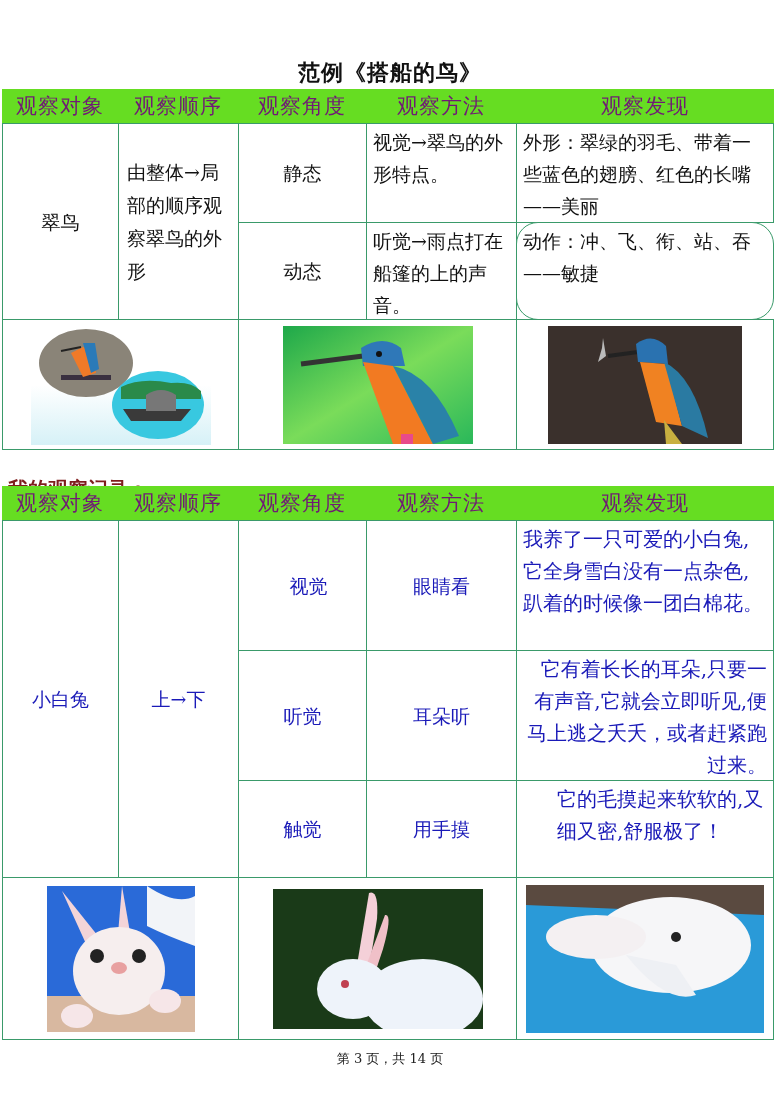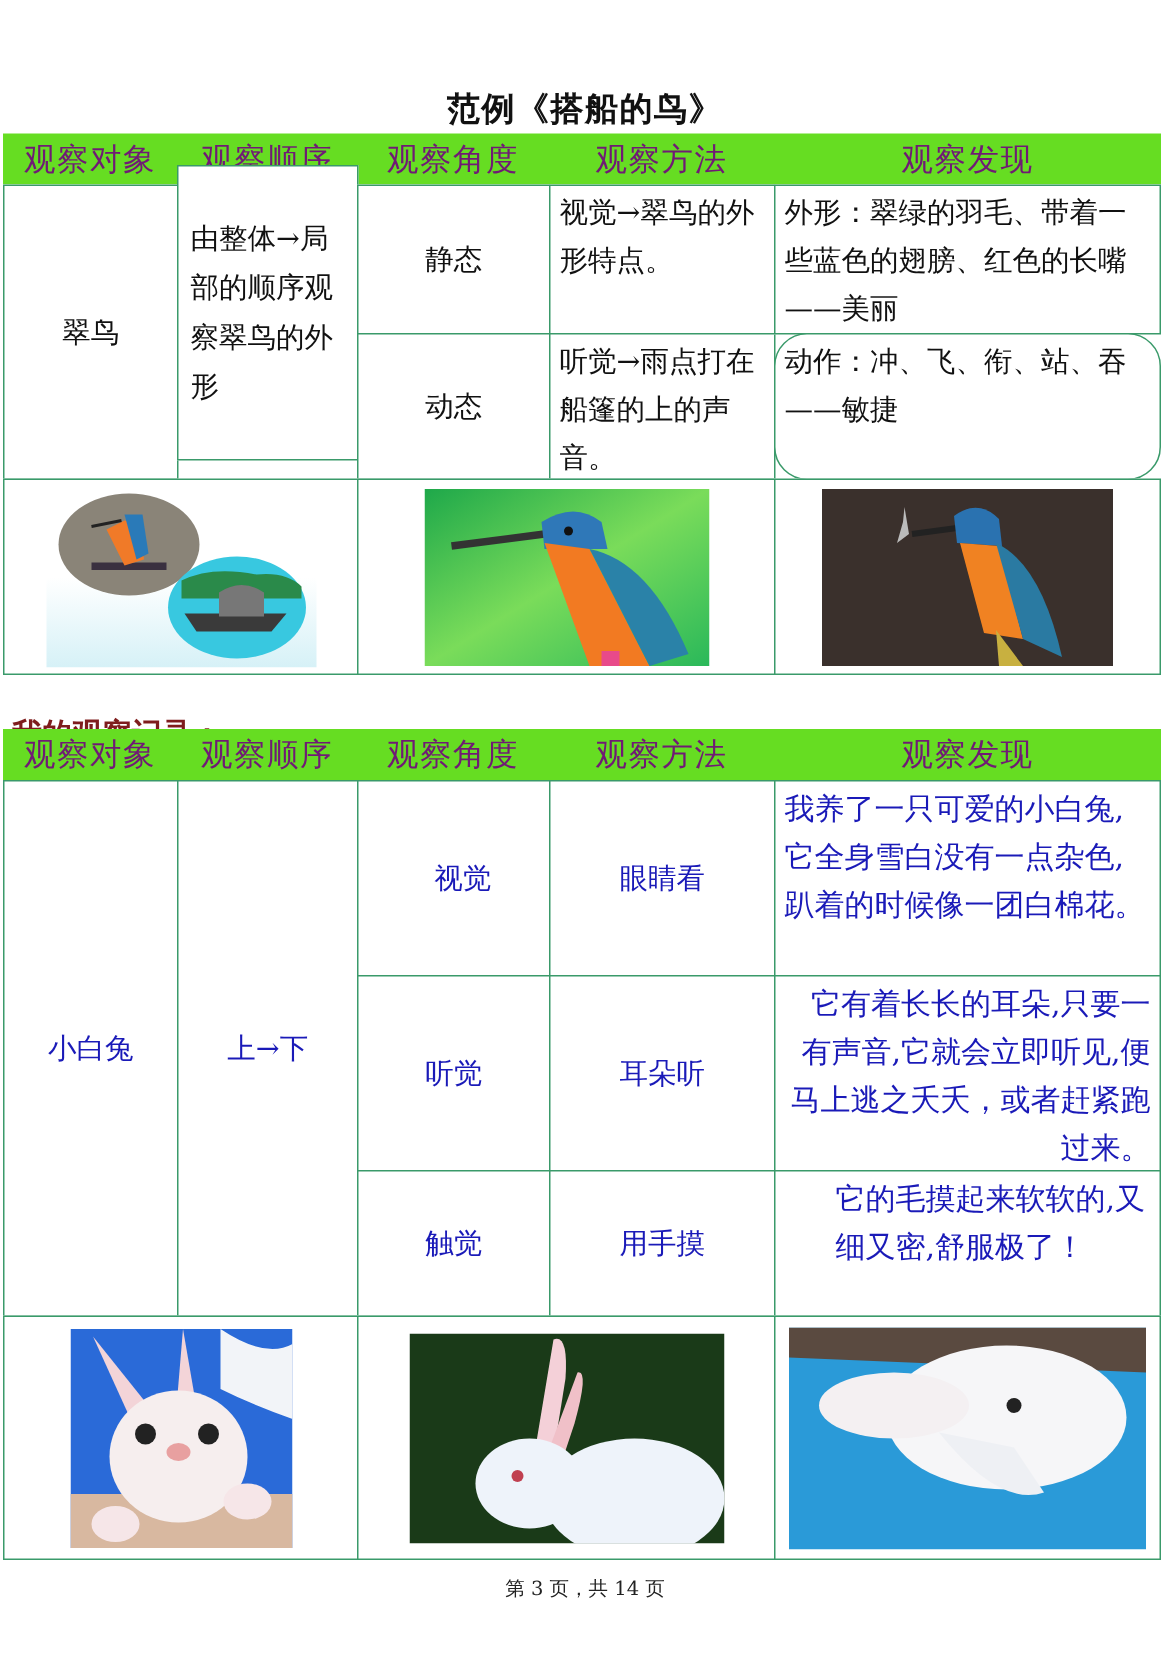--- a/index.html
+++ b/index.html
@@ -37,21 +37,21 @@
 <div class="title">范例《搭船的鸟》</div>
 
 <div>
   <div class="hdr" style="left:2px;top:89px;width:116px;height:34px;">观察对象</div>
   <div class="hdr" style="left:118px;top:89px;width:120px;height:34px;">观察顺序</div>
   <div class="hdr" style="left:238px;top:89px;width:128px;height:34px;">观察角度</div>
   <div class="hdr" style="left:366px;top:89px;width:150px;height:34px;">观察方法</div>
   <div class="hdr" style="left:516px;top:89px;width:258px;height:34px;">观察发现</div>
 
   <div class="cell" style="left:2px;top:123px;width:117px;height:197px;">翠鸟</div>
-  <div class="cell" style="left:118px;top:110px;width:121px;height:197px;padding:16px 8px;line-height:33px;">由整体→局部的顺序观察翠鸟的外形</div>
+  <div class="cell" style="left:118px;top:123px;width:121px;height:197px;padding:16px 8px;line-height:33px;">由整体→局部的顺序观察翠鸟的外形</div>
   <div class="cell" style="left:238px;top:123px;width:129px;height:100px;">静态</div>
   <div class="cell" style="left:238px;top:222px;width:129px;height:98px;">动态</div>
   <div class="cell text" style="left:366px;top:123px;width:151px;height:100px;">视觉→翠鸟的外形特点。</div>
   <div class="cell text" style="left:366px;top:222px;width:151px;height:98px;">听觉→雨点打在船篷的上的声音。</div>
   <div class="cell text" style="left:516px;top:123px;width:258px;height:100px;">外形：翠绿的羽毛、带着一些蓝色的翅膀、红色的长嘴——美丽</div>
   <div class="cell text" style="left:516px;top:222px;width:258px;height:98px;border-radius:22px;">动作：冲、飞、衔、站、吞——敏捷</div>
 
   <div class="cell" style="left:2px;top:319px;width:237px;height:131px;">
     <svg width="200" height="120" viewBox="0 0 200 120">
       <defs>

